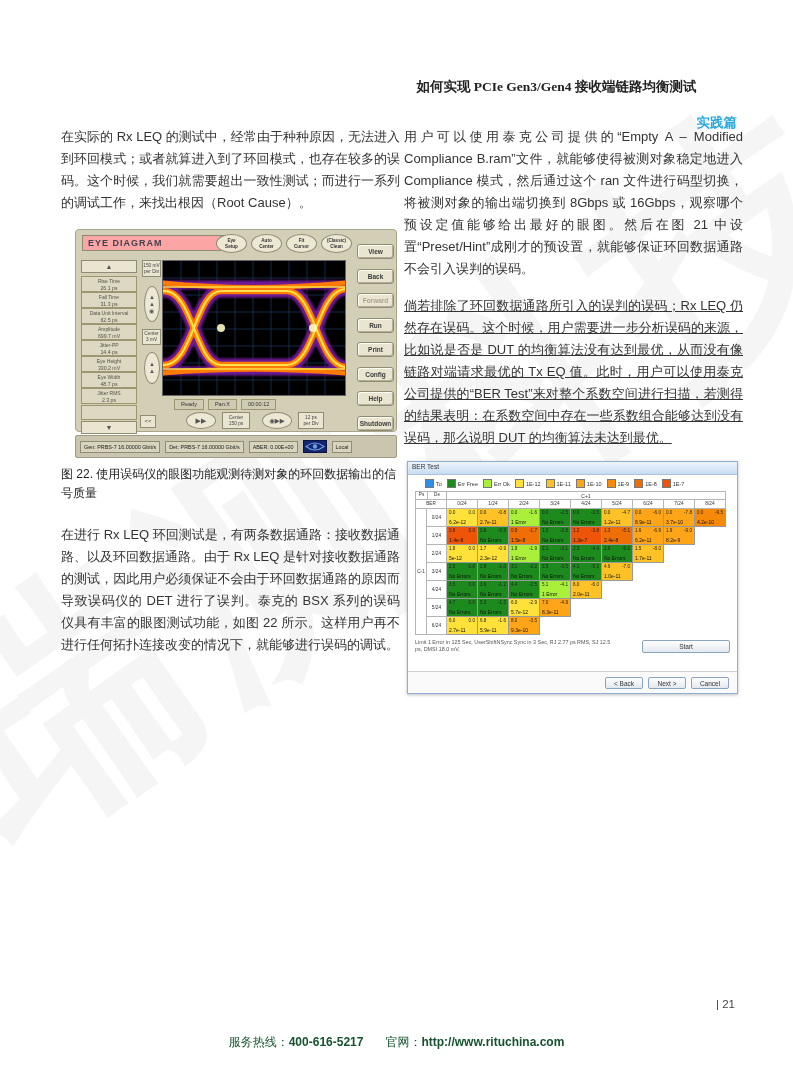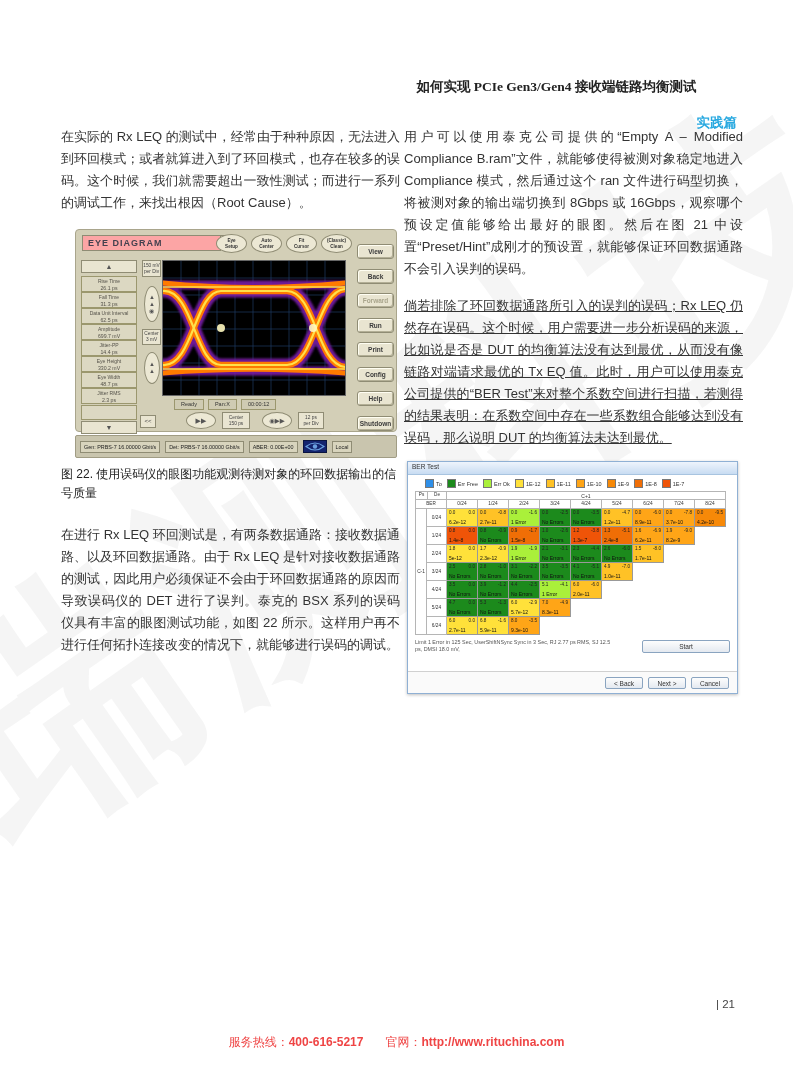--- a/index.html
+++ b/index.html
@@ -14,21 +14,21 @@
     font-size:250px; font-weight:bold; color:#ededed; opacity:.55;
     white-space:nowrap; transform:rotate(-35deg); transform-origin:left center;
     letter-spacing:18px; pointer-events:none;
   }
   .content { position:relative; z-index:1; }
   
   .doc-header { position:absolute; left:60px; top:78px; width:677px; display:flex; justify-content:flex-end;font-family:Liberation Serif, serif; }
   .doc-title { font-size:13.5px; font-weight:bold; color:#222; }
   .doc-badge { font-size:13.5px; font-weight:bold;margin-top:36px; }
   .page-num { position:absolute; right:58px; top:998px; font-size:11.5px; color:#444; }
-  .doc-footer { position:absolute; left:0; top:1034px; width:100%; text-align:center; font-size:12px; color:#ef4444; }
+  .doc-footer { position:absolute; left:0; top:1034px; width:100%; text-align:center; font-size:12px; color:#14532d; }
   .doc-footer b { font-weight:bold; }
   .doc-footer .gap { display:inline-block; width:22px; }
   
   .col { position:absolute; top:126px; width:339px; }
   .col-left { left:61px; }
   .col-right { left:404px; }
   h1.sec { font-size:17.5px; color:#1c1c1c; margin:0 0 15px 0; }
   p.body { font-size:13px; line-height:22px; text-align:justify; color:#333; margin:0 0 15px 0; }
   .fig-caption { font-size:12px; line-height:19px; color:#222; margin:7px 0 0 0; }
   

